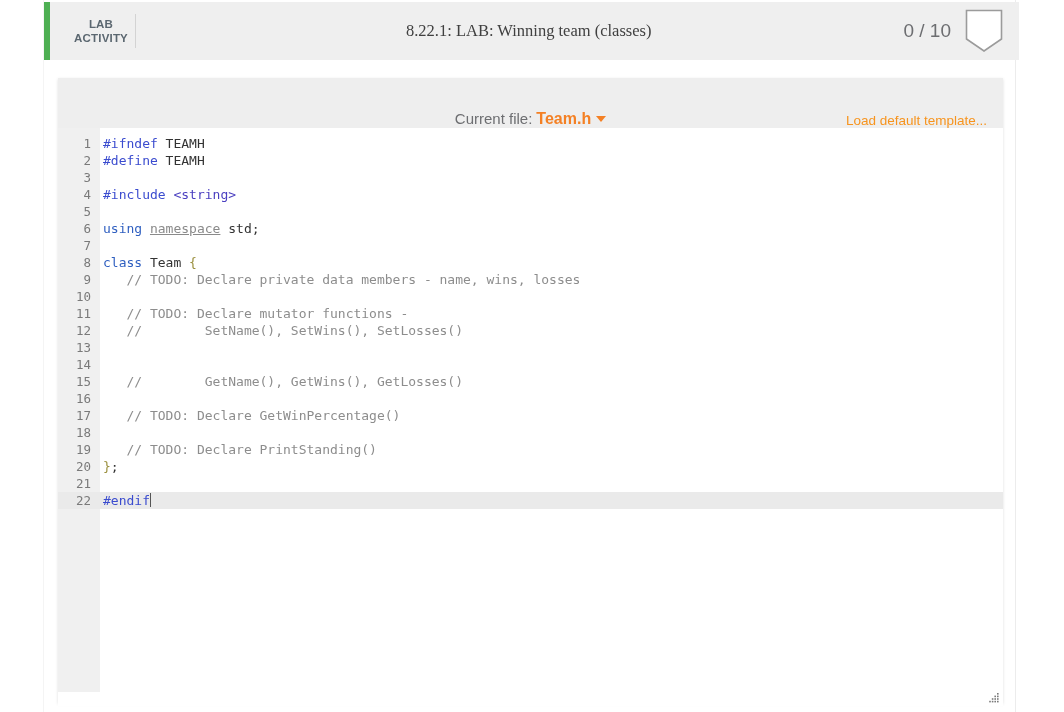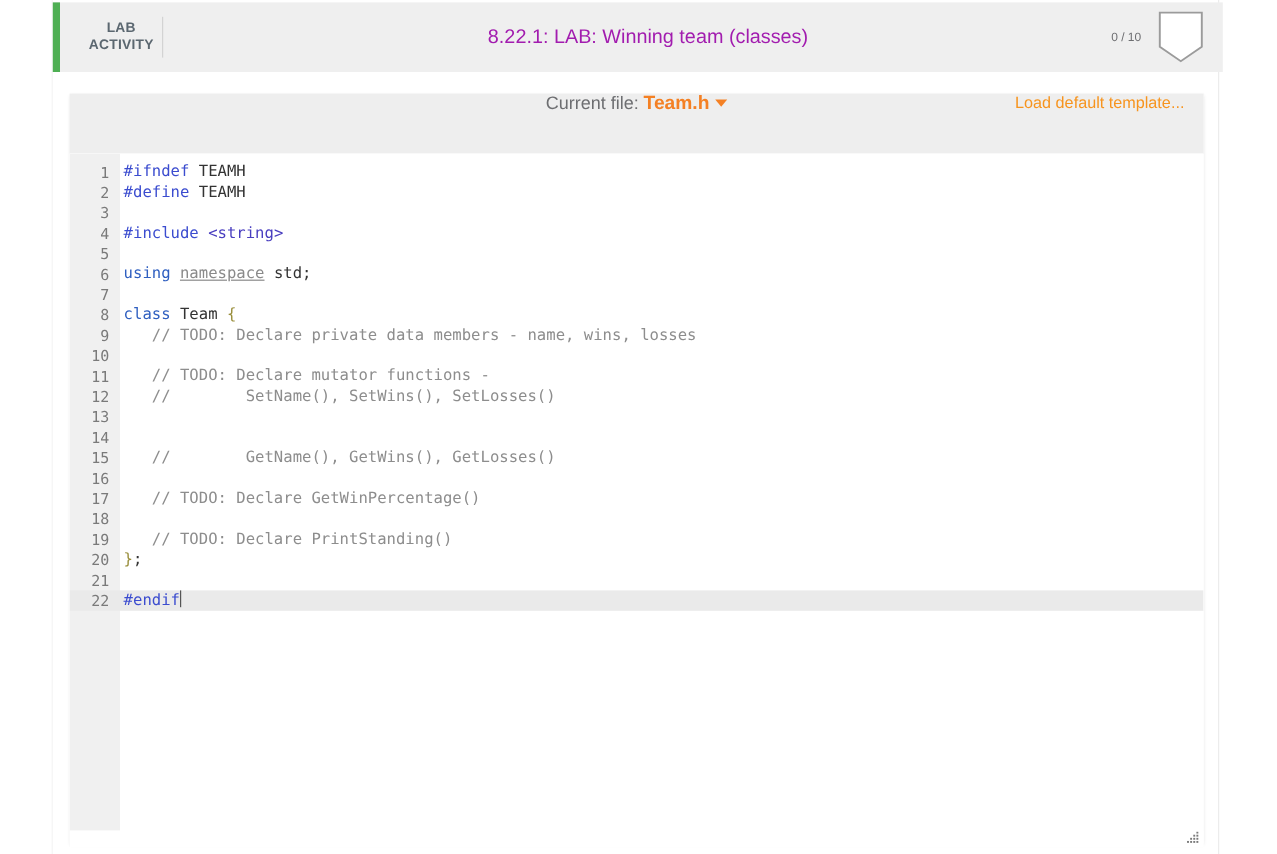--- a/index.html
+++ b/index.html
@@ -62,26 +62,27 @@
   .lab-badge div { white-space: nowrap; }
   .lab-sep {
     width: 1px; height: 34px;
     background: #d3d3d3;
     flex: 0 0 auto;
   }
   .lab-title {
     flex: 1 1 auto;
     padding-left: 18px;
     font-size: 16.5px;
-    color: #a21caf;
-    white-space: nowrap;
+    color: #404040;
+    white-space: nowrap;
+    font-family: Liberation Serif, serif;
   }
   .lab-score {
     flex: 0 0 auto;
-    font-size: 10px;
+    font-size: 19px;
     color: #6d6e71;
     padding-right: 14px;
     white-space: nowrap;
   }
   .lab-chevron-wrap {
     flex: 0 0 auto;
     padding-right: 16px;
     line-height: 0;
   }
 
@@ -92,21 +93,21 @@
     width: 945px; height: 625px;
     background: #ffffff;
     box-shadow: 0 1px 3px rgba(0,0,0,0.13);
   }
 
   .editor-toolbar {
     position: relative;
     height: 50px;
     background: #eeeeee;
     display: flex;
-    align-items: flex-start;
+    align-items: flex-end;
     justify-content: center;
   }
   .current-file {
     font-size: 15px;
     color: #6d6e71;
     white-space: nowrap;
   }
   .current-file .fname {
     color: #f48024;
     font-weight: bold;

